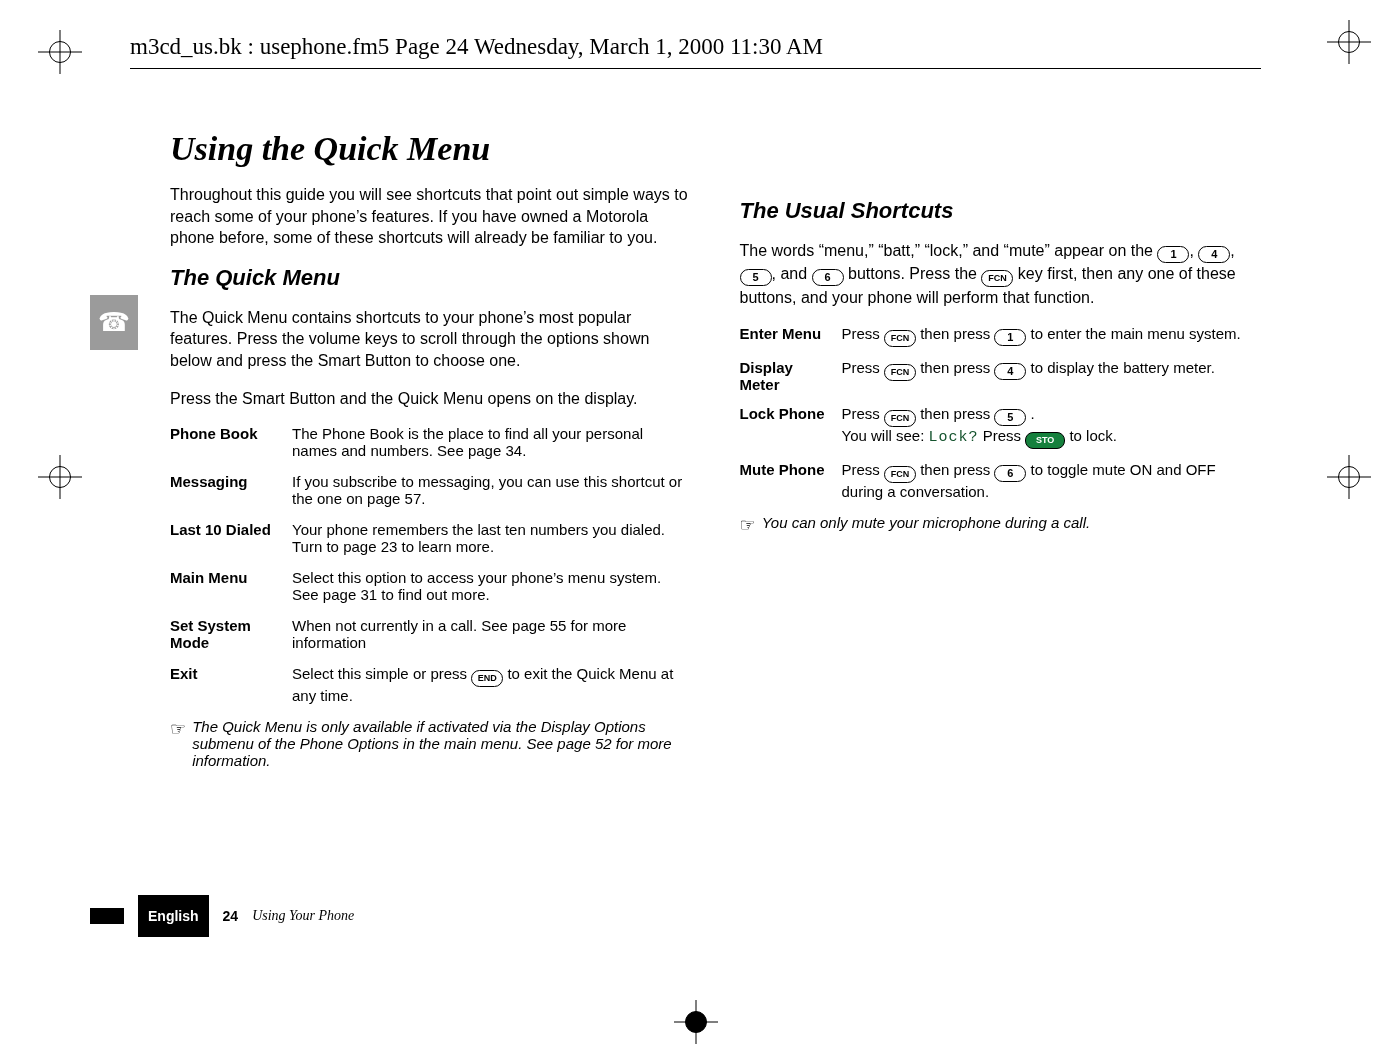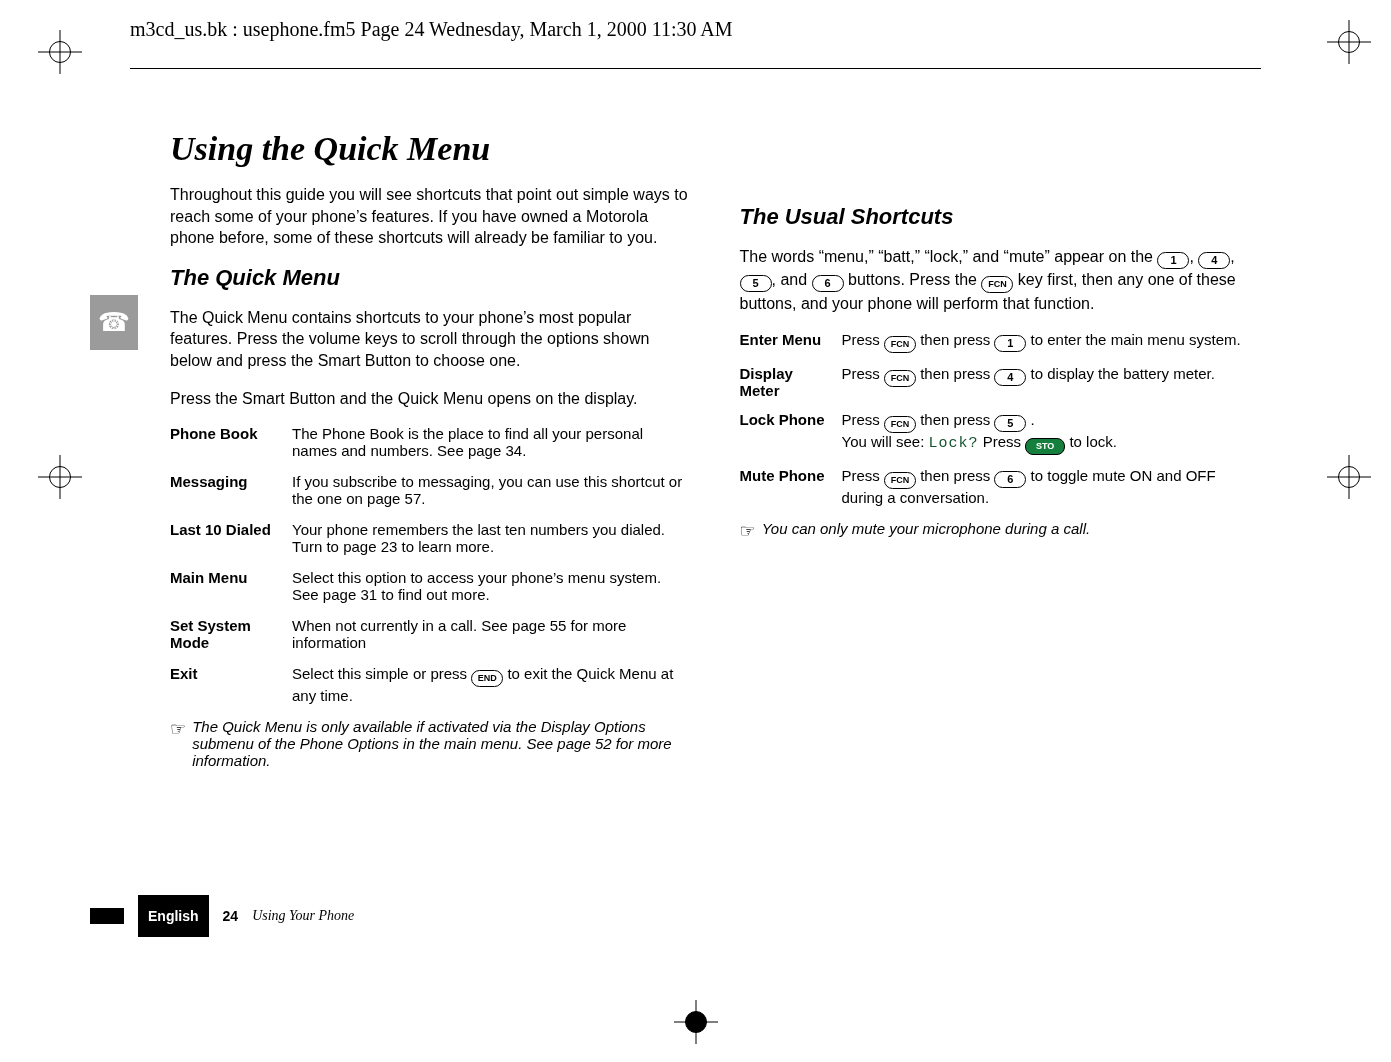--- a/index.html
+++ b/index.html
@@ -16,25 +16,25 @@
   .regmark::before{left:50%;top:0;width:1px;height:100%;transform:translateX(-.5px);}
   .regmark::after{top:50%;left:0;height:1px;width:100%;transform:translateY(-.5px);}
   .regmark .circ{position:absolute;left:50%;top:50%;width:20px;height:20px;border:1px solid #000;border-radius:50%;transform:translate(-50%,-50%);}
   .rm-tr{top:20px;right:20px;}
   .rm-tl{top:30px;left:38px;}
   .rm-cl{top:455px;left:38px;}
   .rm-cr{top:455px;right:20px;}
   .rm-bc{bottom:18px;left:50%;transform:translateX(-50%);}
   .rm-bc .circ{background:#000;}
   .header-line{position:absolute;left:130px;right:130px;top:68px;border-top:1px solid #000;}
-  .header-text{position:absolute;left:130px;top:18px;font-family:"Times New Roman",Times,serif;font-size:20px;}
+  .header-text{position:absolute;left:130px;top:34px;font-family:"Times New Roman",Times,serif;font-size:23px;}
   .content{position:absolute;left:170px;top:130px;right:130px;bottom:150px;display:flex;gap:48px;}
   .col{flex:1 1 0;min-width:0;}
   h1.big{font-family:"Times New Roman",Times,serif;font-weight:bold;font-style:italic;font-size:34px;margin:0 0 7px 0;}
-  h2.section{font-family:Arial,Helvetica,sans-serif;font-weight:bold;font-style:italic;font-size:22px;margin:10px 0 4px 0;}
+  h2.section{font-family:Arial,Helvetica,sans-serif;font-weight:bold;font-style:italic;font-size:22px;margin:4px 0 4px 0;}
   .body{font-size:16px;line-height:1.35;}
   .menu-table{display:grid;grid-template-columns:110px 1fr;column-gap:12px;row-gap:14px;margin-top:10px;font-size:15px;}
   .menu-table .label{font-weight:bold;}
   .shortcut-table{display:grid;grid-template-columns:90px 1fr;column-gap:18px;row-gap:18px;margin-top:12px;font-size:15px;gap:12px;}
   .shortcut-table .label{font-weight:bold;}
   .note{font-style:italic;font-size:15px;margin-top:14px;display:flex;gap:8px;}
   .note .hand{flex:0 0 auto;}
   .note .txt{flex:1;}
   
   .key{display:inline-flex;align-items:center;justify-content:center;min-width:22px;height:15px;border:1.2px solid #000;border-radius:9px;font-size:9px;font-weight:bold;padding:0 4px;vertical-align:-2px;line-height:1;}

